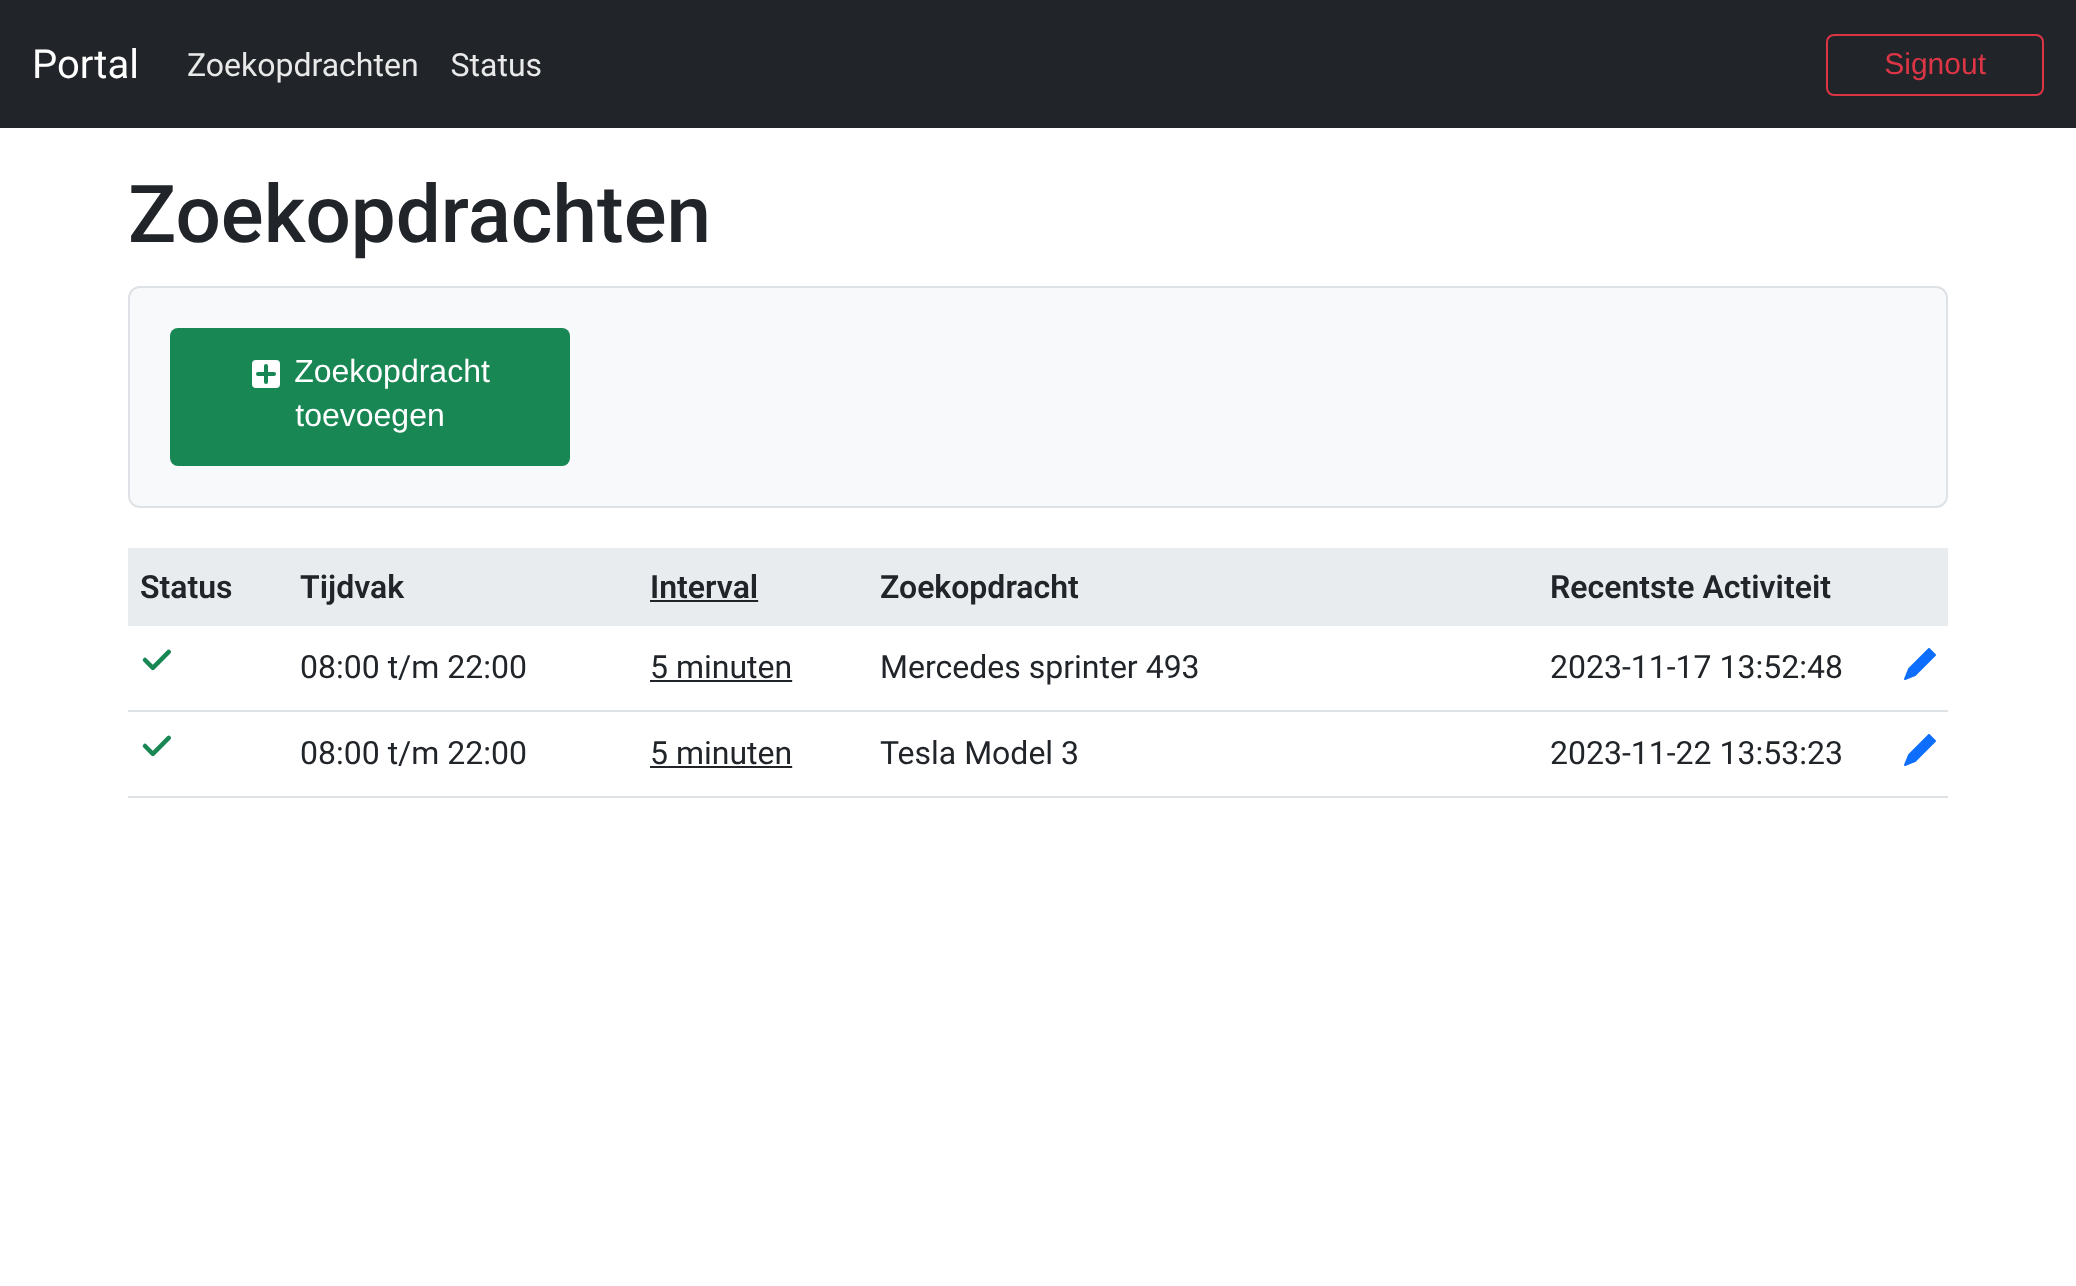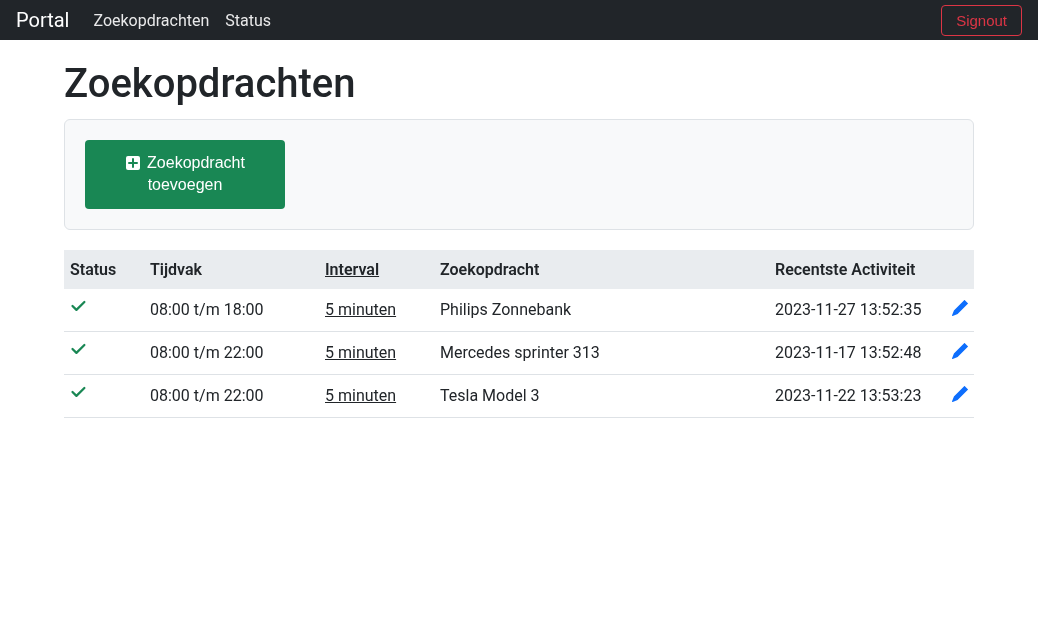--- a/index.html
+++ b/index.html
@@ -12,21 +12,21 @@
       font-size: 16px;
       color: #212529;
       background: #fff;
     }
     .navbar {
       background: #212529;
       padding: 0 16px;
       display: flex;
       align-items: center;
       justify-content: space-between;
-      height: 40px;
+      height: 64px;
     }
     .navbar-left {
       display: flex;
       align-items: center;
       gap: 24px;
     }
     .brand {
       color: #fff;
       font-size: 20px;
       font-weight: 400;
@@ -39,21 +39,21 @@
     .nav-link {
       color: #fff;
       text-decoration: none;
       font-size: 16px;
       opacity: 0.9;
     }
     .signout-btn {
       background: transparent;
       border: 1px solid #dc3545;
       color: #dc3545;
-      padding: 6px 14px;
+      padding: 6px 28px;
       border-radius: 4px;
       font-size: 15px;
       cursor: pointer;
     }
     .container {
       max-width: 930px;
       margin: 0 auto;
       padding: 0 10px;
     }
     .page-title {
@@ -164,45 +164,29 @@
       <tr>
         <th class="col-status">Status</th>
         <th class="col-tijdvak">Tijdvak</th>
         <th class="col-interval">Interval</th>
         <th class="col-zoek">Zoekopdracht</th>
         <th class="col-activiteit">Recentste Activiteit</th>
         <th class="col-edit"></th>
       </tr>
     </thead>
     <tbody id="table-body">
-    <tr>
-          <td class="col-status"><span class="check-icon">
-              <svg width="18" height="18" viewBox="0 0 16 16" fill="currentColor">
-                <path d="M13.485 1.929a1 1 0 0 1 0 1.414L6.414 10.414a1 1 0 0 1-1.414 0L1.515 6.929a1 1 0 1 1 1.414-1.414L5.707 8.293l6.364-6.364a1 1 0 0 1 1.414 0z"></path>
-              </svg>
-            </span></td>
-          <td class="col-tijdvak">08:00 t/m 18:00</td>
-          <td class="col-interval">5 minuten</td>
-          <td class="col-zoek">Philips Zonnebank</td>
-          <td class="col-activiteit">2023-11-27 13:52:35</td>
-          <td class="col-edit"><span class="edit-icon">
-              <svg width="16" height="16" viewBox="0 0 16 16" fill="currentColor">
-                <path d="M12.146.146a.5.5 0 0 1 .708 0l3 3a.5.5 0 0 1 0 .708l-10 10a.5.5 0 0 1-.168.11l-5 2a.5.5 0 0 1-.65-.65l2-5a.5.5 0 0 1 .11-.168l10-10z"></path>
-              </svg>
-            </span></td>
-        </tr>
         <tr>
           <td class="col-status"><span class="check-icon">
               <svg width="18" height="18" viewBox="0 0 16 16" fill="currentColor">
                 <path d="M13.485 1.929a1 1 0 0 1 0 1.414L6.414 10.414a1 1 0 0 1-1.414 0L1.515 6.929a1 1 0 1 1 1.414-1.414L5.707 8.293l6.364-6.364a1 1 0 0 1 1.414 0z"></path>
               </svg>
             </span></td>
           <td class="col-tijdvak">08:00 t/m 22:00</td>
           <td class="col-interval">5 minuten</td>
-          <td class="col-zoek">Mercedes sprinter 313</td>
+          <td class="col-zoek">Mercedes sprinter 493</td>
           <td class="col-activiteit">2023-11-17 13:52:48</td>
           <td class="col-edit"><span class="edit-icon">
               <svg width="16" height="16" viewBox="0 0 16 16" fill="currentColor">
                 <path d="M12.146.146a.5.5 0 0 1 .708 0l3 3a.5.5 0 0 1 0 .708l-10 10a.5.5 0 0 1-.168.11l-5 2a.5.5 0 0 1-.65-.65l2-5a.5.5 0 0 1 .11-.168l10-10z"></path>
               </svg>
             </span></td>
         </tr>
         <tr>
           <td class="col-status"><span class="check-icon">
               <svg width="18" height="18" viewBox="0 0 16 16" fill="currentColor">

